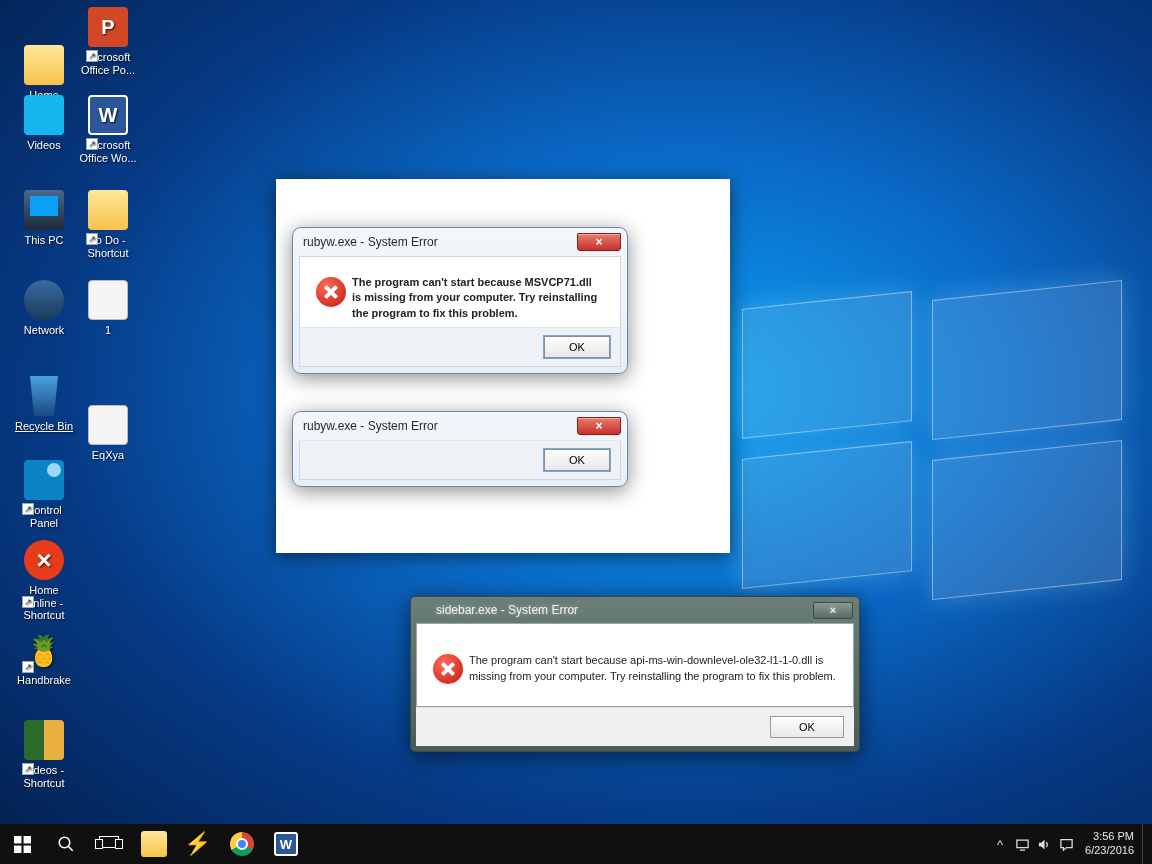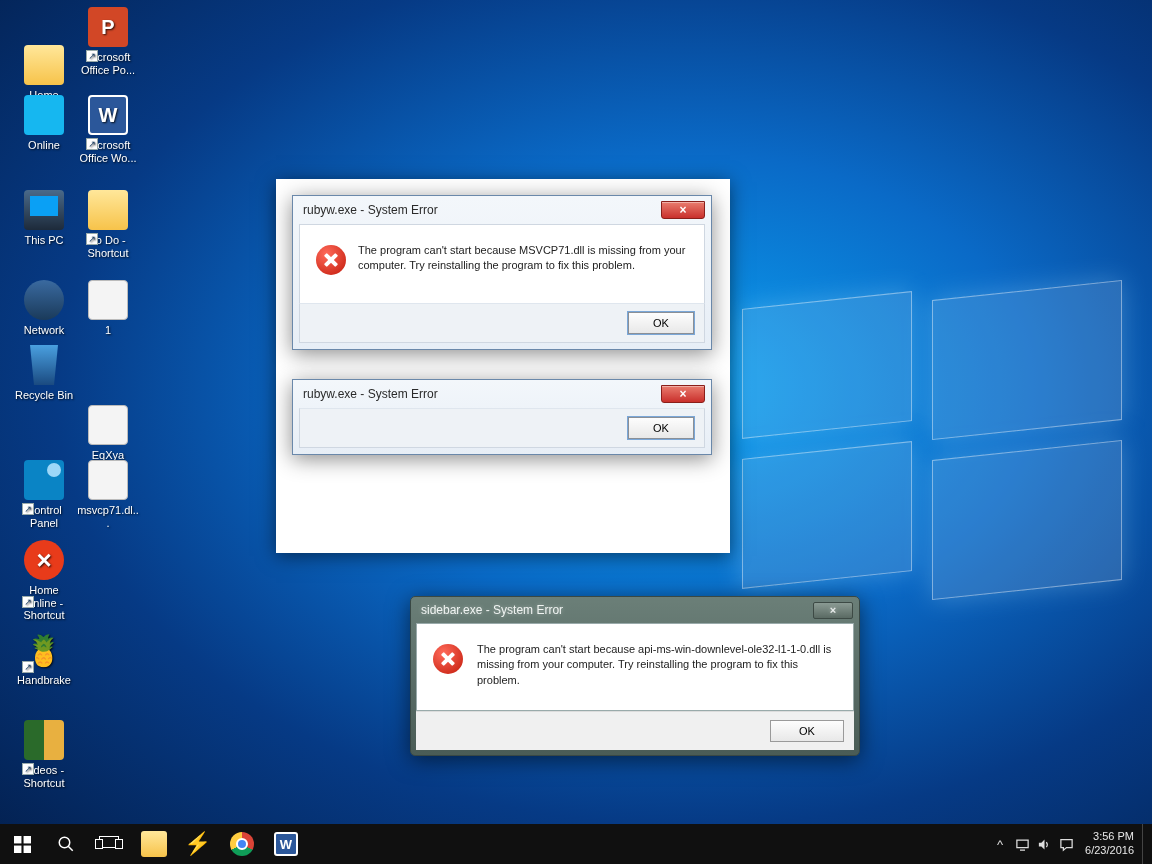--- a/index.html
+++ b/index.html
@@ -38,34 +38,35 @@
 .glyph.hand     { font-size:30px; }
 .glyph.vid      { background:linear-gradient(90deg,#2a6a2a 50%,#e8b040 50%); }
 
 .shortcut-badge { position:absolute; left:10px; bottom:14px; width:12px; height:12px; background:#fff; border:1px solid #9aa; display:flex; align-items:center; justify-content:center; font-size:9px; color:#246; }
 
 
 .behind { position:absolute; background:#fff; box-shadow: 0 3px 18px rgba(0,0,0,0.5); }
 
 
 .dlg7 {
-  position: absolute; width: 420px;
+  position: absolute; width: 336px;
   background: linear-gradient(#f3f7fb,#e7eef6);
-  border: 1px solid #6a88aa; border-radius: 0;
+  border: 1px solid #6a88aa; border-radius: 9px;
   box-shadow: 0 4px 20px rgba(0,0,0,0.45);
+  margin-top: 32px;
 }
 .dlg7 .titlebar { height: 28px; padding: 0 6px 0 10px; display:flex; align-items:center; font-size:12px; color:#2a2a2a; }
 .dlg7 .titlebar .ttl { flex:1; }
 .dlg7 .closeb {
   width: 44px; height: 18px; background: linear-gradient(#e97c6e,#c9302c);
   border:1px solid #8a1f1a; border-radius: 0 0 3px 3px; color:#fff;
   display:flex; align-items:center; justify-content:center; font-size:12px; font-weight:bold; cursor:pointer;
   box-shadow: inset 0 1px 0 rgba(255,255,255,0.4);
 }
-.dlg7 .body { background:#fff; margin: 0 6px; border:1px solid #cfd7e1; border-bottom:none; padding: 18px 16px 28px; display:flex; gap:12px; }
+.dlg7 .body { background:#fff; margin: 0 6px; border:1px solid #cfd7e1; border-bottom:none; padding: 18px 16px 6px; display:flex; gap:6px;font-weight:bold; }
 .dlg7 .erricon {
   width:30px; height:30px; flex-shrink:0; background: radial-gradient(circle at 35% 30%, #ff6a5a, #c21a0a);
   border-radius:50%; position:relative; margin-top:2px;
 }
 .dlg7 .erricon::before, .dlg7 .erricon::after {
   content:""; position:absolute; left:7px; top:13px; width:16px; height:4px; background:#fff; border-radius:1px;
 }
 .dlg7 .erricon::before { transform:rotate(45deg); }
 .dlg7 .erricon::after  { transform:rotate(-45deg); }
 .dlg7 .msg { font-size:11px; color:#222; line-height:1.4; }
@@ -76,28 +77,28 @@
 }
 
 
 .dlgv {
   position:absolute; width:450px;
   background: linear-gradient(#6b7f78,#4a5c56);
   border:1px solid #394844; border-radius:5px;
   box-shadow: 0 4px 22px rgba(0,0,0,0.55);
 }
 .dlgv .titlebar { height:26px; padding:0 6px 0 10px; display:flex; align-items:center; font-size:12px; color:#f0f4f2; text-shadow: 0 0 4px rgba(255,255,255,0.4); }
-.dlgv .titlebar .ttl { flex:1; }
+.dlgv .titlebar .ttl { flex:1;margin-left:15px; }
 .dlgv .closeb2 {
   width:40px; height:17px; background:linear-gradient(#8a9a93,#5a6a63);
   border:1px solid #3d4a45; border-radius:2px; color:#e8eceb; font-size:11px;
   display:flex; align-items:center; justify-content:center; font-weight:bold; cursor:pointer;
 }
 .dlgv .inner { background:#fff; margin:0 5px; border:1px solid #9aa; }
-.dlgv .body2 { padding:18px 16px 22px; display:flex; gap:14px; }
+.dlgv .body2 { padding:28px 16px 22px; display:flex; gap:6px;align-items:flex-end; }
 .dlgv .footer2 { background:#f0f0f0; border-top:1px solid #dcdcdc; padding:8px 10px; display:flex; justify-content:flex-end; margin:0 5px 5px; }
 .dlgv .okb2 { min-width:74px; height:22px; font-size:11px; background:linear-gradient(#fdfdfd,#e8e8e8); border:1px solid #9a9a9a; cursor:pointer; }
 
 
 .taskbar {
   position:absolute; left:0; right:0; bottom:0; height:40px;
   background:#101010; display:flex; align-items:center; color:#fff;
 }
 .tb-left { display:flex; align-items:center; height:100%; }
 .tb-btn { width:44px; height:100%; display:flex; align-items:center; justify-content:center; cursor:pointer; }
@@ -135,21 +136,21 @@
       <div class="glyph folder"></div>
       <div class="lbl">Home</div>
     </div>
     <div class="dicon" style="left: 76px; top: 7px;">
       <div class="glyph ppt">P</div>
       <div class="shortcut-badge">↗</div>
       <div class="lbl">Microsoft Office Po...</div>
     </div>
     <div class="dicon" style="left: 12px; top: 95px;">
       <div class="glyph shareit"></div>
-      <div class="lbl">Online</div>
+      <div class="lbl">Videos</div>
     </div>
     <div class="dicon" style="left: 76px; top: 95px;">
       <div class="glyph word">W</div>
       <div class="shortcut-badge">↗</div>
       <div class="lbl">Microsoft Office Wo...</div>
     </div>
     <div class="dicon" style="left: 12px; top: 190px;">
       <div class="glyph pc"></div>
       <div class="lbl">This PC</div>
     </div>
@@ -159,36 +160,32 @@
       <div class="lbl">To Do - Shortcut</div>
     </div>
     <div class="dicon" style="left: 12px; top: 280px;">
       <div class="glyph network"></div>
       <div class="lbl">Network</div>
     </div>
     <div class="dicon" style="left: 76px; top: 280px;">
       <div class="glyph plain"></div>
       <div class="lbl">1</div>
     </div>
-    <div class="dicon" style="left: 12px; top: 345px;">
+    <div class="dicon" style="left: 12px; top: 376px; text-decoration: underline;">
       <div class="glyph bin"></div>
       <div class="lbl">Recycle Bin</div>
     </div>
     <div class="dicon" style="left: 76px; top: 365px; margin-top: 40px;">
       <div class="glyph plain"></div>
       <div class="lbl">EqXya</div>
     </div>
     <div class="dicon" style="left: 12px; top: 460px;">
       <div class="glyph cp"></div>
       <div class="shortcut-badge">↗</div>
       <div class="lbl">Control Panel</div>
-    </div>
-    <div class="dicon" style="left: 76px; top: 460px;">
-      <div class="glyph plain"></div>
-      <div class="lbl">msvcp71.dl...</div>
     </div>
     <div class="dicon" style="left: 12px; top: 540px;">
       <div class="glyph redx">×</div>
       <div class="shortcut-badge">↗</div>
       <div class="lbl">Home Online - Shortcut</div>
     </div>
     <div class="dicon" style="left: 12px; top: 630px;">
       <div class="glyph hand">🍍</div>
       <div class="shortcut-badge">↗</div>
       <div class="lbl">Handbrake</div>

